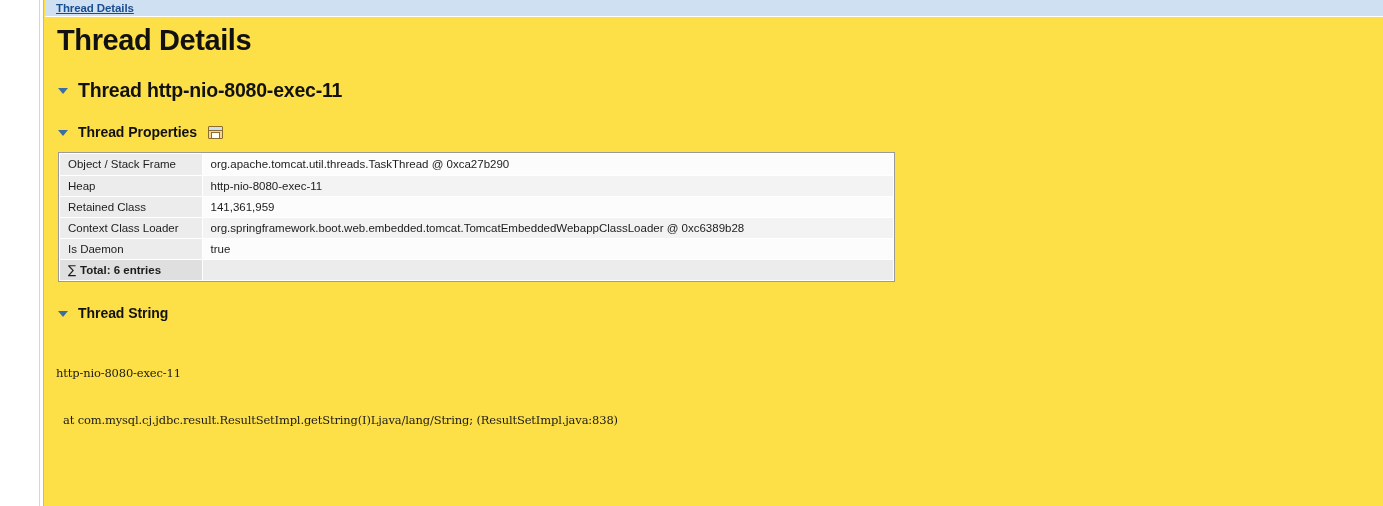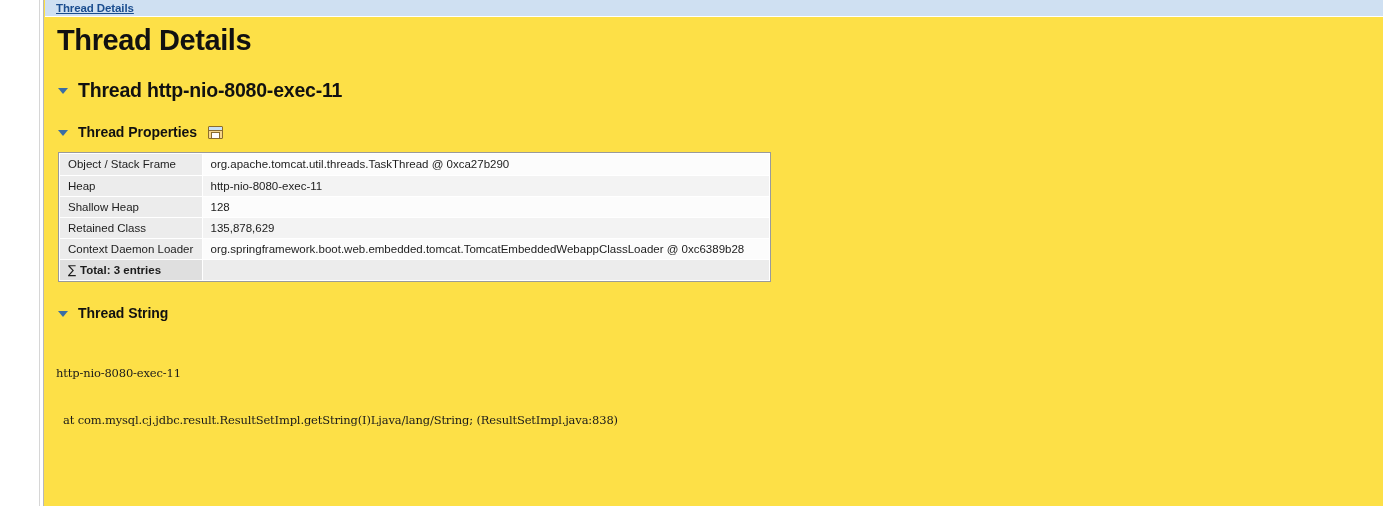--- a/index.html
+++ b/index.html
@@ -134,21 +134,21 @@
     position: absolute;
     left: 2px; top: 5px;
     width: 7px; height: 5px;
     background: #ffffff;
     border: 1px solid #8a6d2f;
   }
 
   
   .table-wrap {
     margin: 12px 0 0 13px;
-    width: 713px;
+    width: 837px;
     border: 1px solid #9a9a9a;
     background: #ffffff;
     padding: 1px;
   }
   table.props {
     border-collapse: collapse;
     width: 100%;
     table-layout: fixed;
   }
   table.props td {
@@ -242,33 +242,33 @@
         <tbody>
           <tr>
             <td class="k">Object / Stack Frame</td>
             <td class="v">org.apache.tomcat.util.threads.TaskThread @ 0xca27b290</td>
           </tr>
           <tr>
             <td class="k">Heap</td>
             <td class="v">http-nio-8080-exec-11</td>
           </tr>
           <tr>
-            <td class="k">Shallow Heap</td>
-            <td class="v">128</td>
-          </tr>
-          <tr>
             <td class="k">Retained Class</td>
-            <td class="v">135,878,629</td>
-          </tr>
-          <tr>
-            <td class="k">Context Daemon Loader</td>
+            <td class="v">141,361,959</td>
+          </tr>
+          <tr>
+            <td class="k">Context Class Loader</td>
             <td class="v">org.springframework.boot.web.embedded.tomcat.TomcatEmbeddedWebappClassLoader @ 0xc6389b28</td>
           </tr>
+          <tr>
+            <td class="k">Is Daemon</td>
+            <td class="v">true</td>
+          </tr>
           <tr class="total">
-            <td class="k"><span class="sigma">∑</span><span>Total: 3 entries</span></td>
+            <td class="k"><span class="sigma">∑</span><span>Total: 6 entries</span></td>
             <td class="v"></td>
           </tr>
         </tbody>
       </table>
     </div>
 
     <div class="section sec-stack">
       <div class="section-head">
         <span class="twisty"></span>
         <span class="h-sub">Thread String</span>

